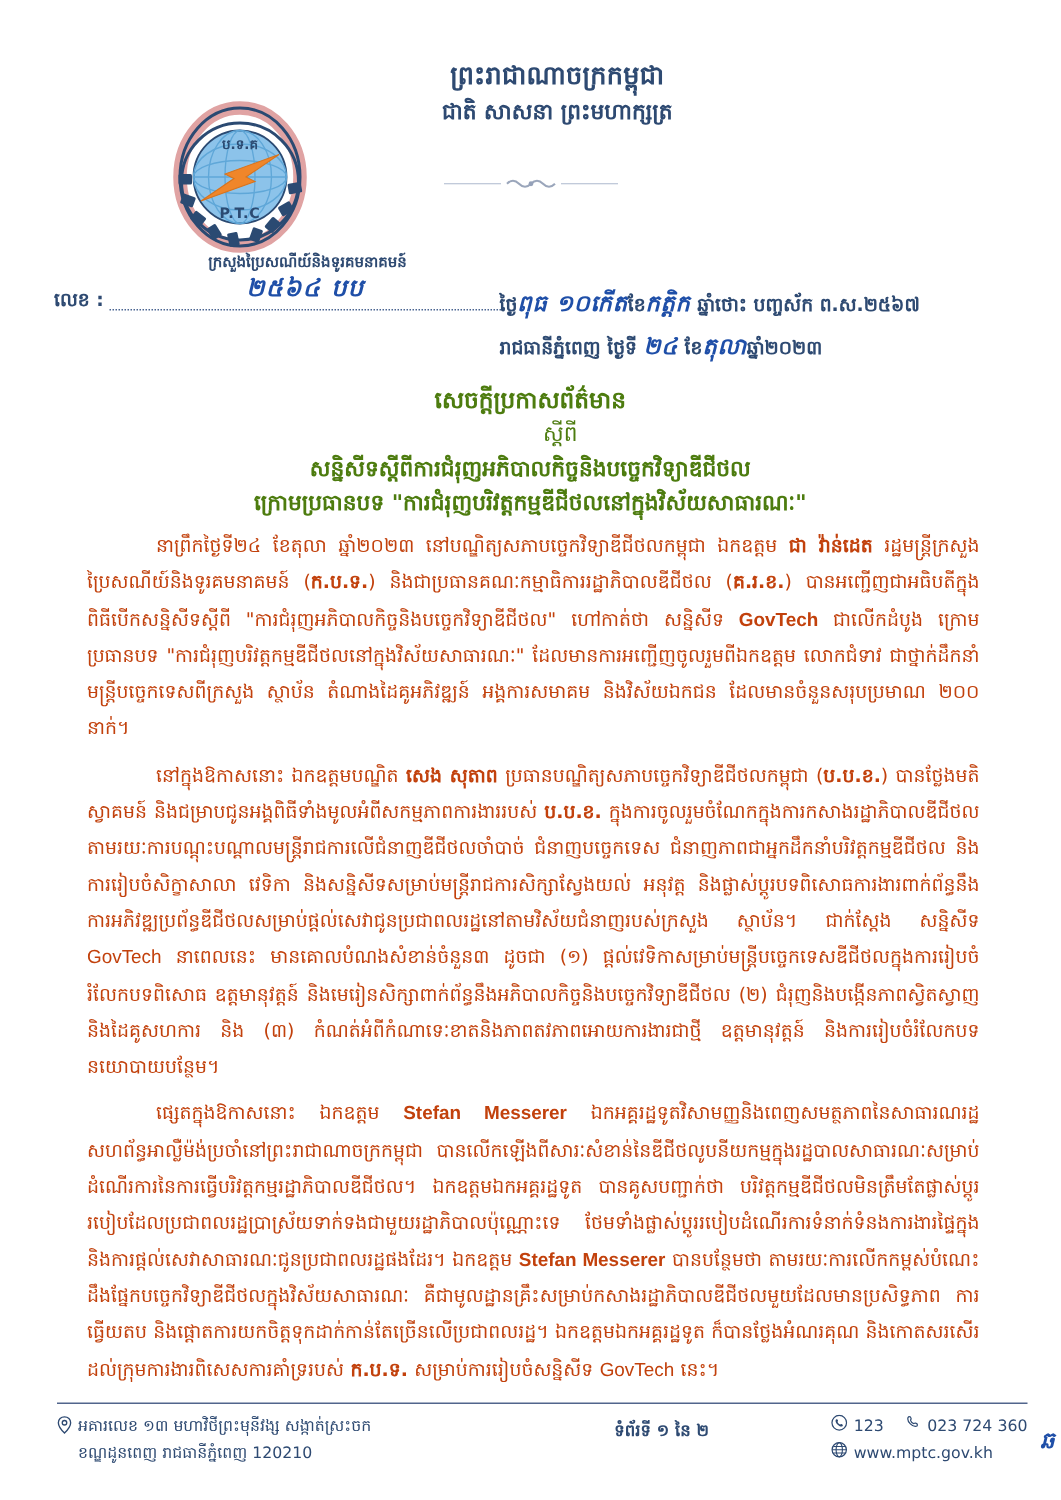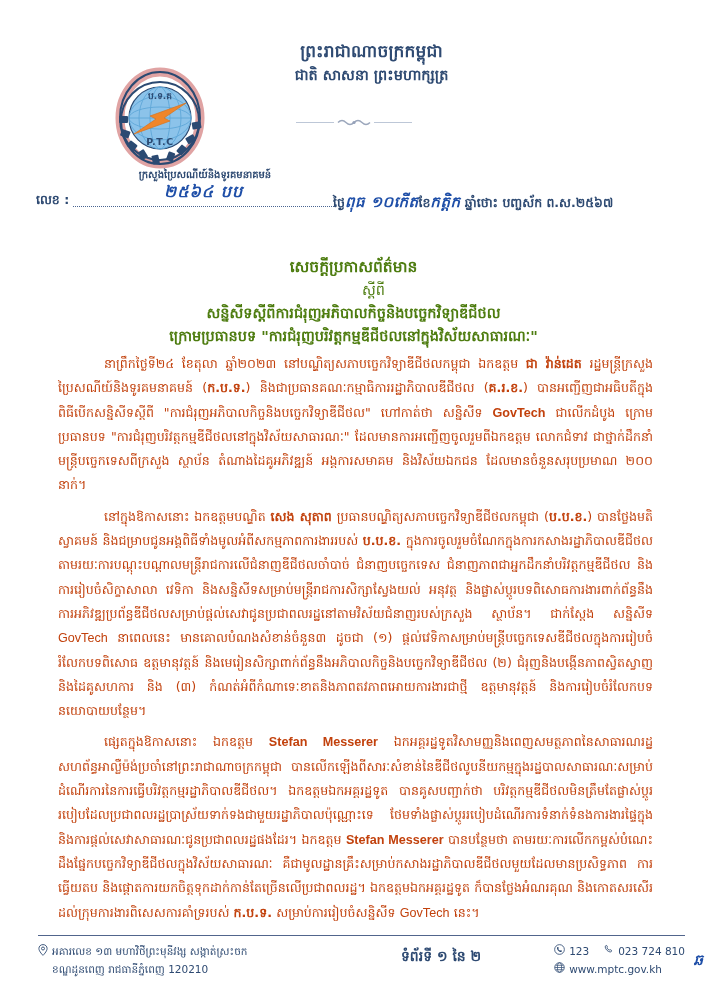--- a/index.html
+++ b/index.html
@@ -200,21 +200,21 @@
     font-size: 10.5px;
     line-height: 1.65;
   }
   .footer-left {
     width: 290px;
     display: flex;
     gap: 4px;
   }
   .f-icon { flex: 0 0 auto; margin-top: 1px; }
   .footer-center {
-    font-size: 14px;
+    font-size: 11px;
     font-weight: bold;
     padding-top: 2px;
     white-space: nowrap;
   }
   .footer-right {
     text-align: left;
     white-space: nowrap;
   }
   .fr-line { display: flex; align-items: center; gap: 4px; }
   .fr-line .sep { width: 6px; }
@@ -293,20 +293,25 @@
       <span class="doc-number-label">លេខ :</span>
       <span class="doc-number-dots">
         <span class="doc-number-value">២៥៦៤ បប</span>
       </span>
     </div>
 
     <div class="date-block">
       <div>
         <span>ថ្ងៃ</span><span class="hw">ពុធ ១០កើត</span><span>ខែ</span><span class="hw">កត្តិក</span>
         <span>ឆ្នាំថោះ បញ្ចស័ក ព.ស.២៥៦៧</span>
+      </div>
+      <div>
+        <span>រាជធានីភ្នំពេញ ថ្ងៃទី</span>
+        <span class="hw">២៤</span>
+        <span>ខែ</span><span class="hw">តុលា</span><span>ឆ្នាំ២០២៣</span>
       </div>
     </div>
   </div>
 
   <div class="title-block">
     <div class="title-main">សេចក្តីប្រកាសព័ត៌មាន</div>
     <div class="title-sub">ស្តីពី</div>
     <div class="title-topic1">សន្និសីទស្តីពីការជំរុញអភិបាលកិច្ចនិងបច្ចេកវិទ្យាឌីជីថល</div>
     <div class="title-topic2">ក្រោមប្រធានបទ "ការជំរុញបរិវត្តកម្មឌីជីថលនៅក្នុងវិស័យសាធារណៈ"</div>
   </div>
@@ -343,21 +348,21 @@
               <path d="M4 3.4 c0.7 0 1 0.5 1.1 1 c0.1 0.5 -0.4 0.7 -0.3 1.1 c0.2 0.7 1 1.5 1.7 1.7 c0.4 0.1 0.6 -0.4 1.1 -0.3 c0.5 0.1 1 0.4 1 1.1 c0 0.5 -0.5 0.8 -1.1 0.8 c-1.8 0 -4.2 -2.4 -4.2 -4.2 c0 -0.6 0.3 -1.2 0.7 -1.2 z" fill="#2e4a72"></path>
             </svg>
           </span>
           <span>123</span>
           <span class="sep"></span>
           <span>
             <svg width="11" height="11" viewBox="0 0 12 12" aria-hidden="true">
               <path d="M3.4 1.6 c0.9 0 1.3 0.7 1.4 1.3 c0.1 0.7 -0.5 0.9 -0.4 1.4 c0.3 1 1.3 2 2.3 2.3 c0.5 0.1 0.7 -0.5 1.4 -0.4 c0.6 0.1 1.3 0.5 1.3 1.4 c0 0.7 -0.7 1.1 -1.5 1.1 c-2.4 0 -5.5 -3.1 -5.5 -5.5 c0 -0.8 0.4 -1.6 1 -1.6 z" fill="none" stroke="#2e4a72" stroke-width="0.9"></path>
             </svg>
           </span>
-          <span>023 724 810</span>
+          <span>023 724 360</span>
         </div>
         <div class="fr-line">
           <span>
             <svg width="11" height="11" viewBox="0 0 12 12" aria-hidden="true">
               <circle cx="6" cy="6" r="5.2" fill="none" stroke="#2e4a72" stroke-width="0.9"></circle>
               <ellipse cx="6" cy="6" rx="2.3" ry="5.2" fill="none" stroke="#2e4a72" stroke-width="0.8"></ellipse>
               <line x1="0.9" y1="6" x2="11.1" y2="6" stroke="#2e4a72" stroke-width="0.8"></line>
               <line x1="1.8" y1="3.6" x2="10.2" y2="3.6" stroke="#2e4a72" stroke-width="0.8"></line>
               <line x1="1.8" y1="8.4" x2="10.2" y2="8.4" stroke="#2e4a72" stroke-width="0.8"></line>
             </svg>

